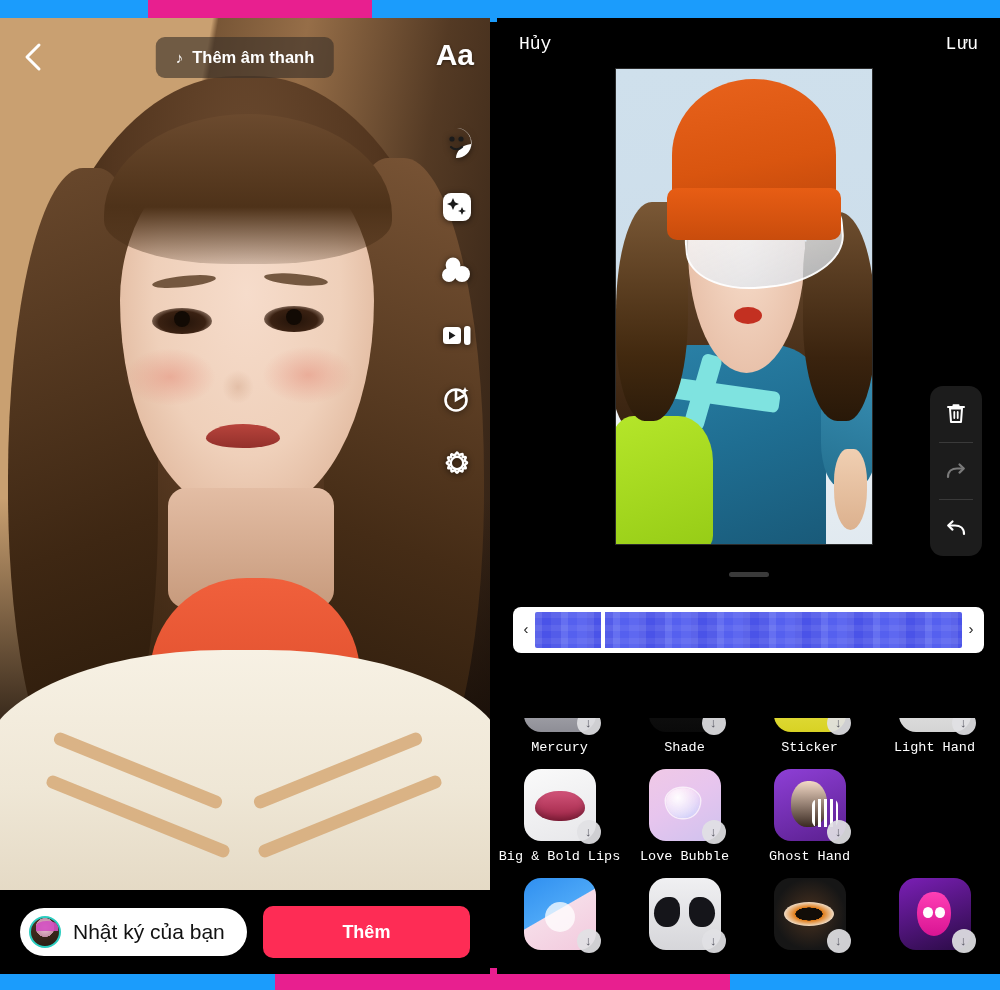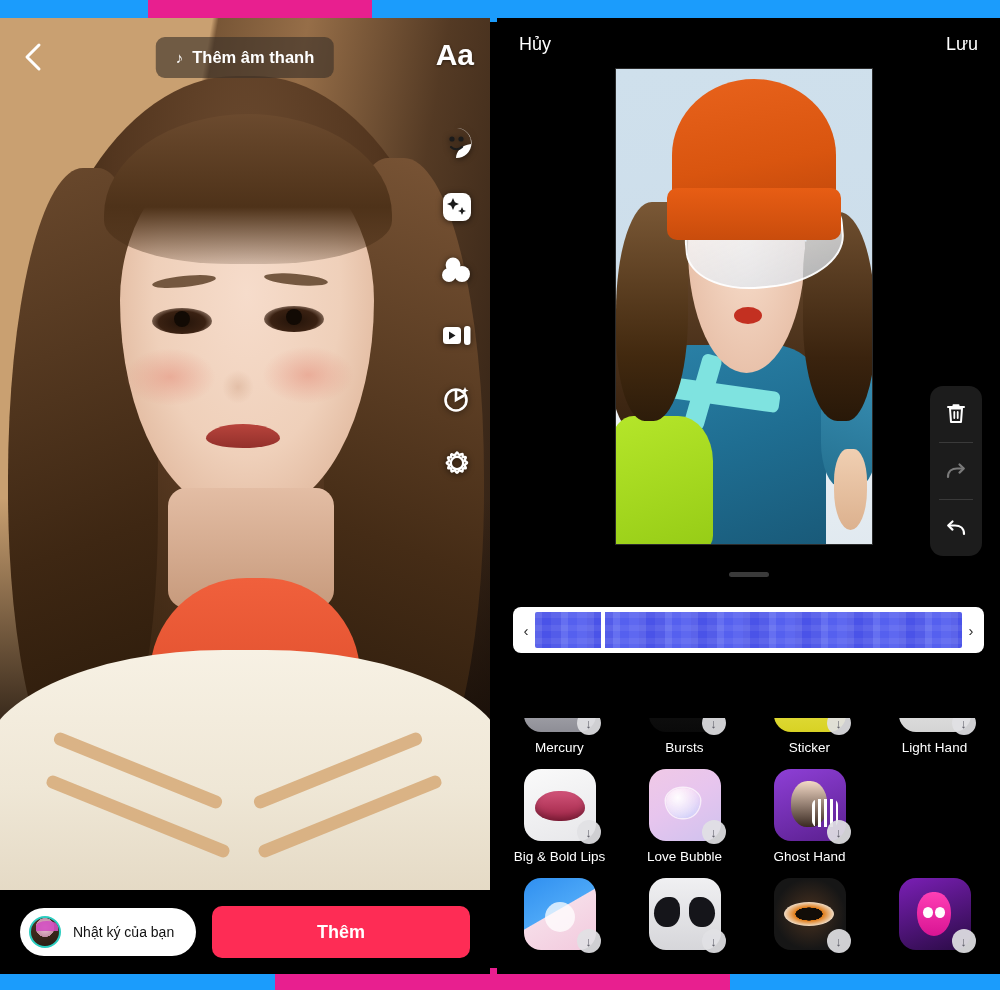--- a/index.html
+++ b/index.html
@@ -34,21 +34,21 @@
   .e-right-2 { right:0; top:125px; width:20px; height:432px; background:#2BCDC0; }
   .e-right-3 { right:0; top:557px; width:20px; height:433px; background:#1B9CFC; }
 
   
   #panels {
     position:absolute; left:0; top:18px; width:1000px; height:956px;
     display:flex; gap:7px;
   }
   .panel { position:relative; overflow:hidden; background:#000; }
   #left-panel  { width:490px; height:956px; }
-  #right-panel { width:503px; height:956px; }
+  #right-panel { width:503px; height:956px;font-family:Liberation Mono, monospace; }
 
   
   #capture-preview {
     position:absolute; left:0; top:0; width:490px; height:872px;
     overflow:hidden;
     background:#8a6a4e;
   }
   .bg-wall2 {
     position:absolute; inset:0;
     background:
@@ -165,21 +165,21 @@
   .rail-icon svg { display:block; }
 
   
   #cap-bottombar {
     position:absolute; left:0; bottom:0; width:490px; height:84px;
     background:#000; display:flex; align-items:center; padding:0 20px; gap:16px;
   }
   #diary-chip {
     display:flex; align-items:center; gap:12px;
     background:#fff; color:#111; border-radius:28px;
-    padding:8px 22px 8px 9px; font-size:14px; font-weight:500;
+    padding:8px 22px 8px 9px; font-size:21px; font-weight:500;
     cursor:pointer; white-space:nowrap;text-align:center;
   }
   #diary-avatar {
     width:32px; height:32px; border-radius:50%;
     border:2.5px solid #2BCDC0;
     background:
       radial-gradient(circle at 50% 34%, #f0c9d8 0%, #c38fa6 40%, rgba(0,0,0,0) 41%),
       linear-gradient(165deg,#4a3526,#2a1b12);
     position:relative; overflow:hidden; flex:none;
   }
@@ -588,21 +588,21 @@
                 <div class="inner th-mercury"></div>
                 <div class="dl-badge">↓</div>
               </div>
               <div class="sticker-label">Mercury</div>
             </div>
             <div class="sticker-cell">
               <div class="sticker-thumb">
                 <div class="inner th-bursts"></div>
                 <div class="dl-badge">↓</div>
               </div>
-              <div class="sticker-label">Bursts</div>
+              <div class="sticker-label">Shade</div>
             </div>
             <div class="sticker-cell">
               <div class="sticker-thumb">
                 <div class="inner th-yellow"></div>
                 <div class="dl-badge">↓</div>
               </div>
               <div class="sticker-label">Sticker</div>
             </div>
             <div class="sticker-cell">
               <div class="sticker-thumb">

